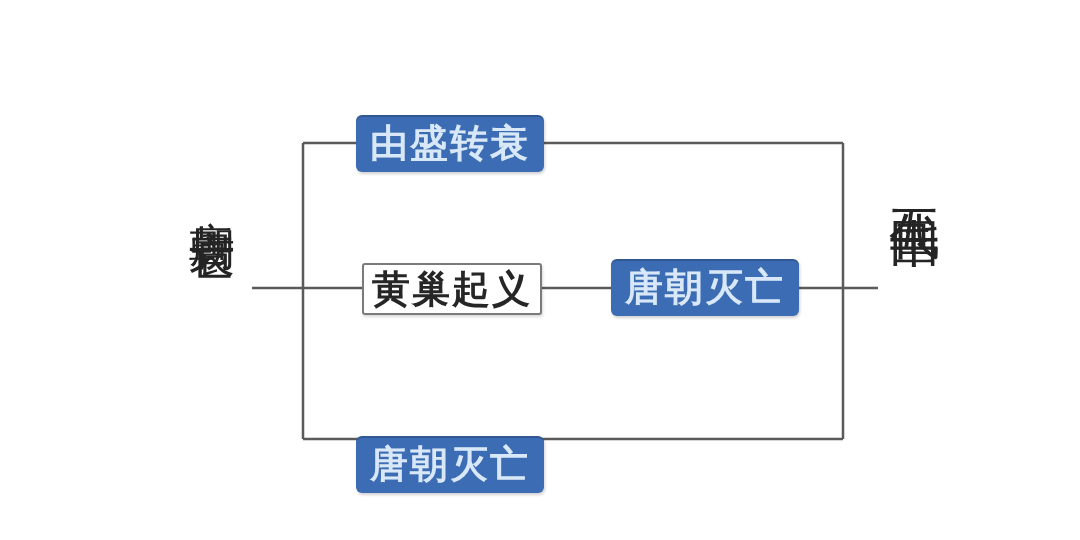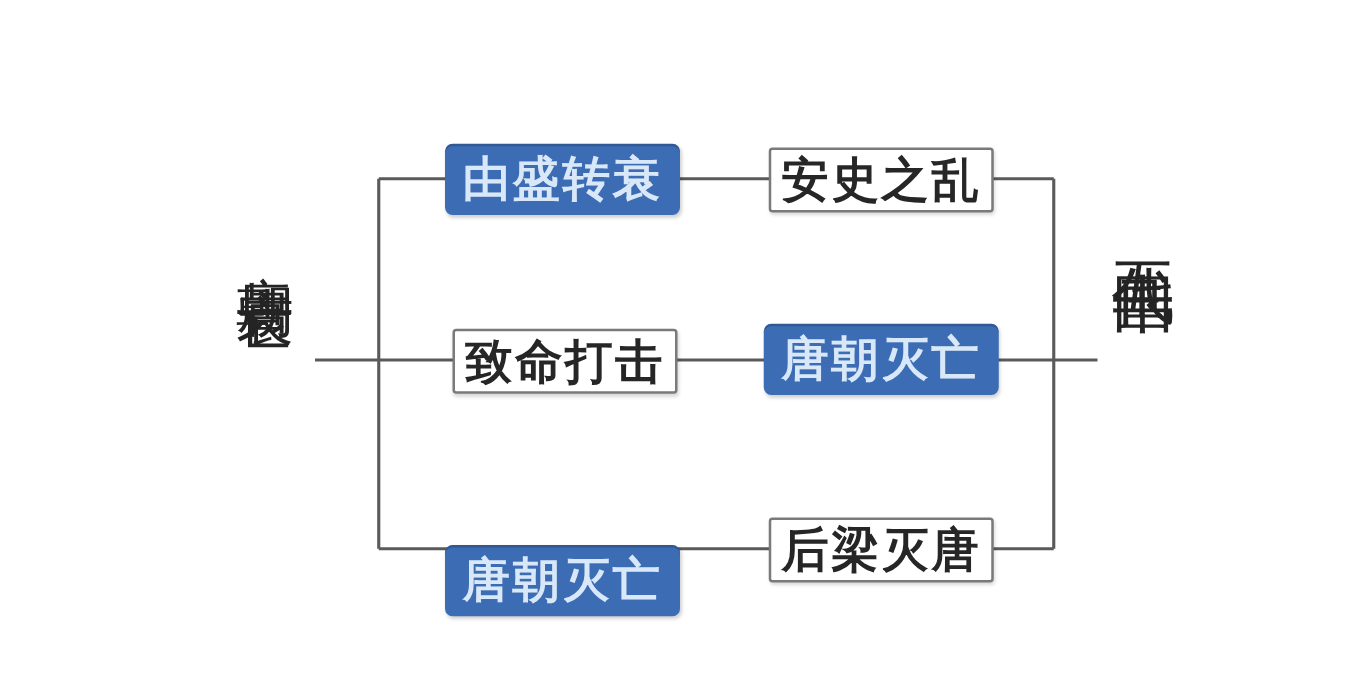--- a/index.html
+++ b/index.html
@@ -95,21 +95,19 @@
     <line x1="303" y1="143" x2="303" y2="439" stroke-width="2.5" stroke="#5a5a5a"></line>
 
     <line x1="843" y1="143" x2="843" y2="439" stroke-width="2.5" stroke="#5a5a5a"></line>
   </svg>
 
   <div class="side-label left">唐朝衰亡</div>
 
   <div class="side-label right">五代十国</div>
 
   <div class="node blue r1 colA">由盛转衰</div>
-  <div class="node white r1 colB">安史之乱</div>
 
-  <div class="node white r2 colA">致命打击</div>
+  <div class="node white r2 colA">黄巢起义</div>
   <div class="node blue r2 colB">唐朝灭亡</div>
 
   <div class="node blue r3 colA">唐朝灭亡</div>
-  <div class="node white r3 colB">后梁灭唐</div>
 
 </div>
 
 </body></html>

